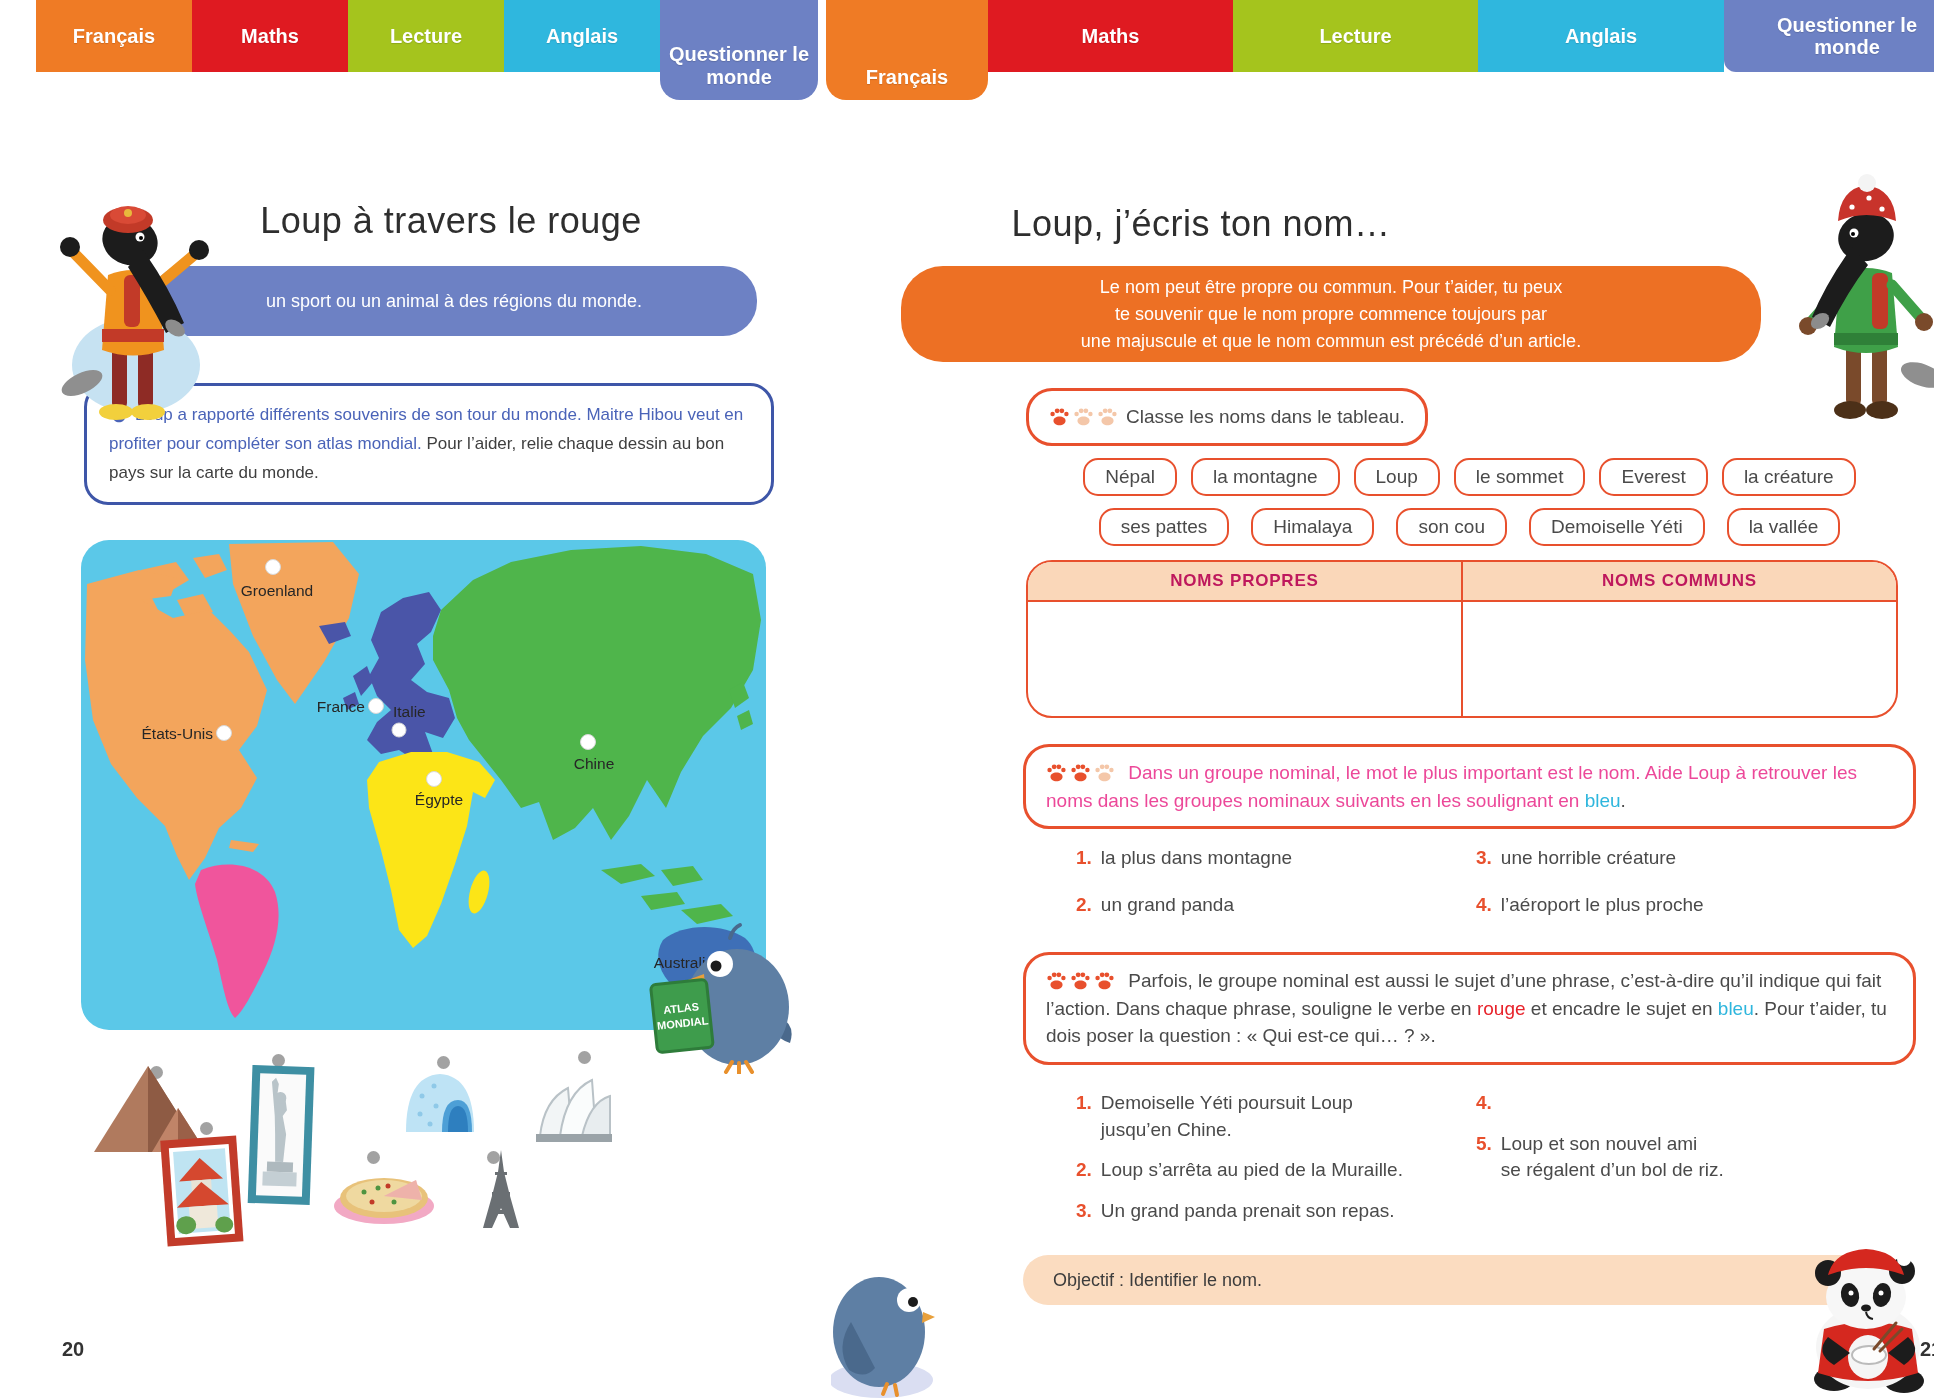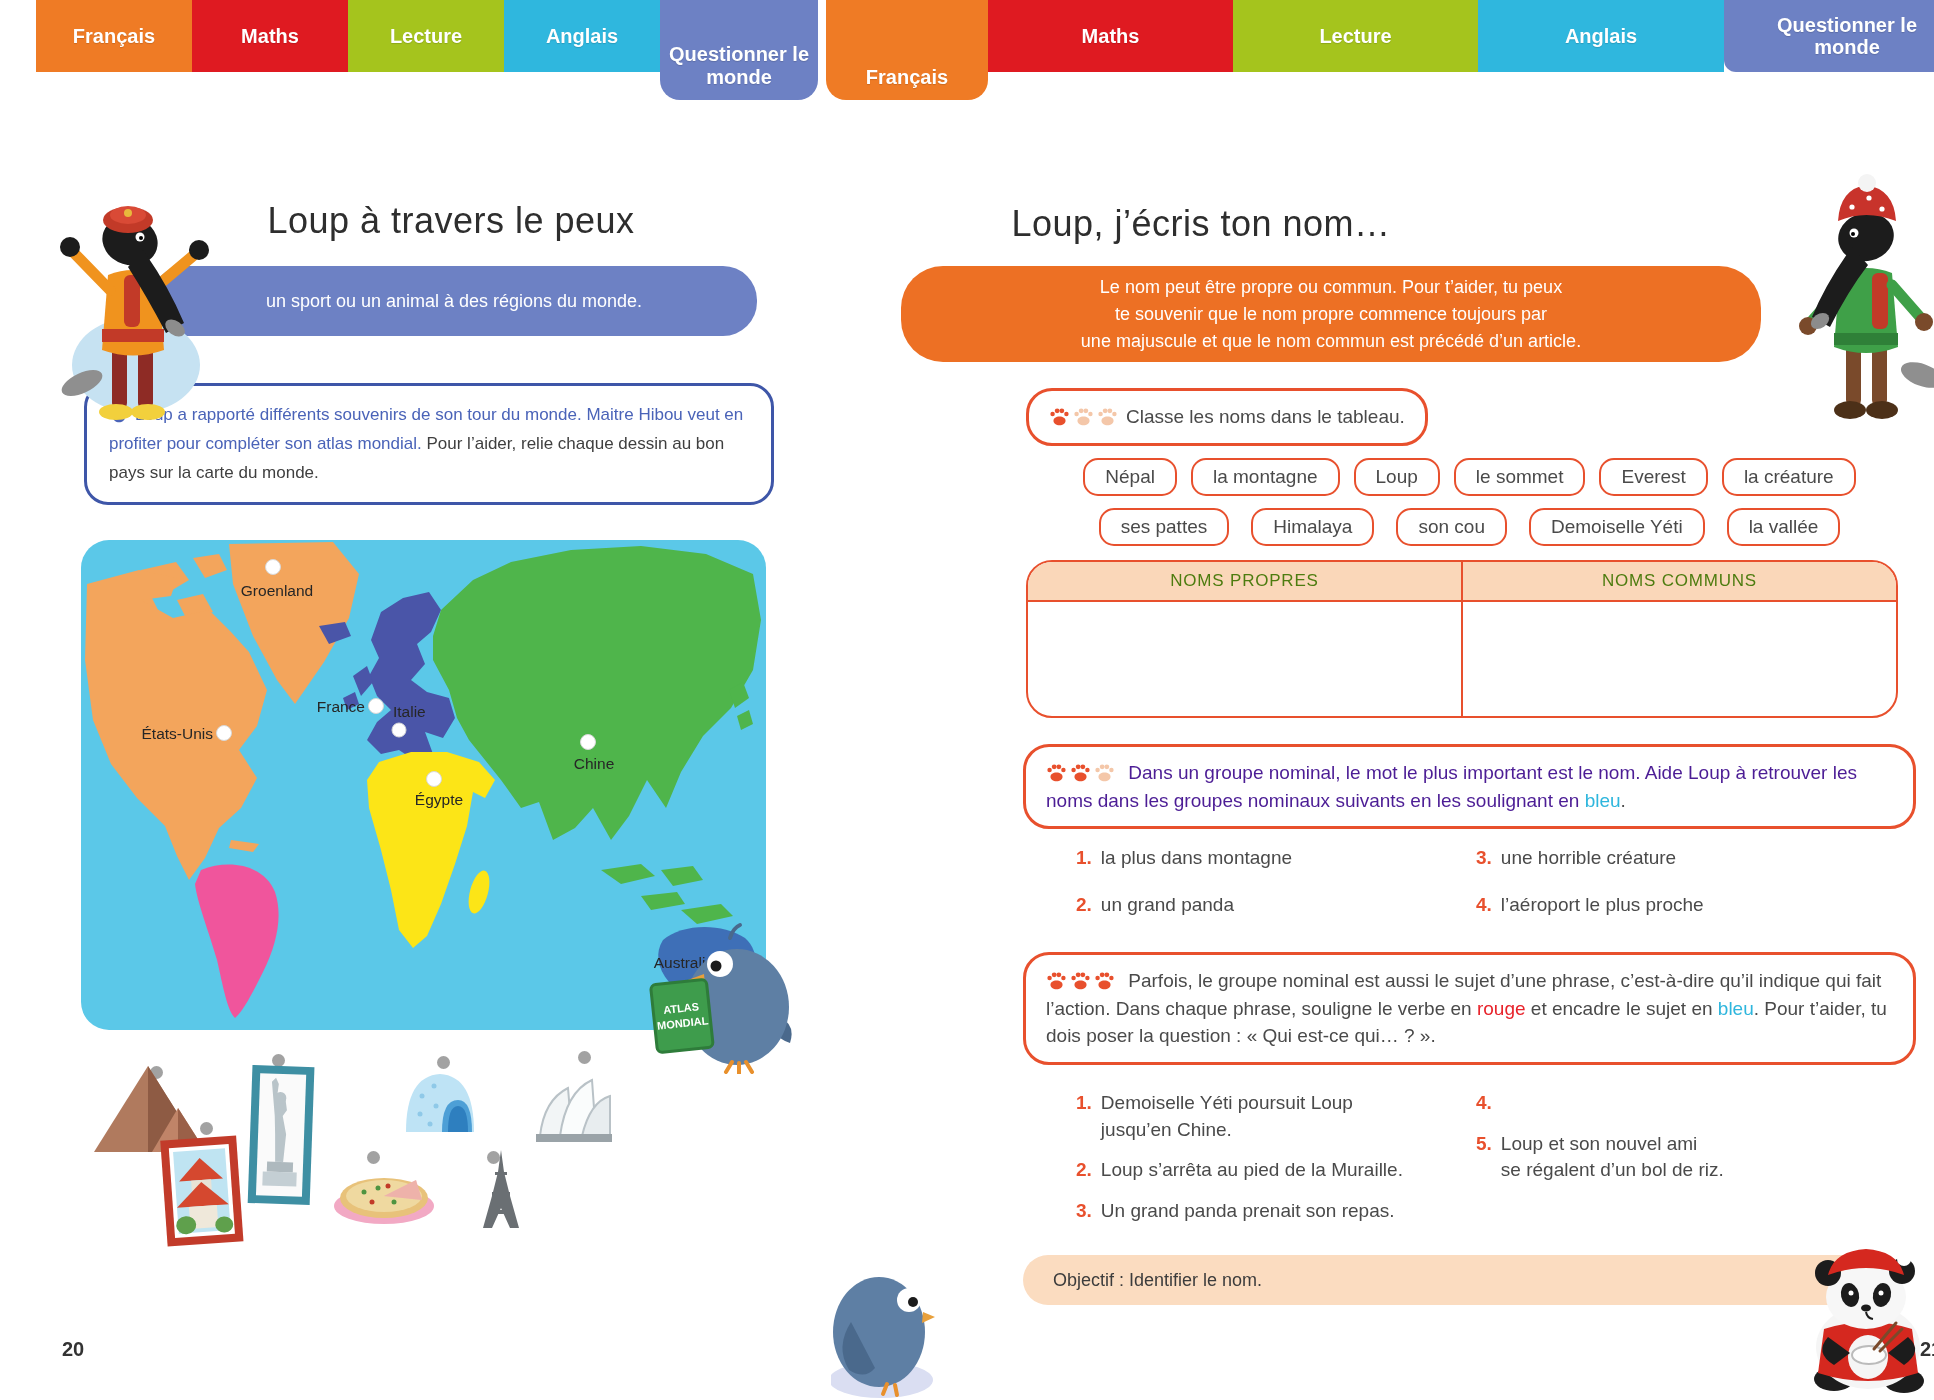--- a/index.html
+++ b/index.html
@@ -55,22 +55,22 @@
   .paw-pale{fill:#F4C7A9;}
   .paw-blue{fill:#4A63B8;}
 
   .chip-row{position:absolute;left:987px;width:893px;display:flex;gap:14px;justify-content:center;}
   .chip{border:2.5px solid #E8502D;border-radius:15px;padding:6px 20px;font-size:19px;color:#4A4A4A;
        background:#fff;white-space:nowrap;}
 
   .noms-table{position:absolute;left:990px;top:560px;width:872px;height:158px;box-sizing:border-box;
        border:2.5px solid #E8502D;border-radius:26px;overflow:hidden;background:#fff;}
   .nt-header{display:flex;height:38px;border-bottom:2.5px solid #E8502D;background:#FAD7B9;}
-  .nt-hcell{flex:1;display:flex;align-items:center;justify-content:center;color:#4d7c0f;
-       font-weight:400;font-size:17px;letter-spacing:.8px;}
+  .nt-hcell{flex:1;display:flex;align-items:center;justify-content:center;color:#be185d;
+       font-weight:700;font-size:17px;letter-spacing:.8px;}
   .nt-hcell + .nt-hcell{border-left:2.5px solid #E8502D;}
   .nt-body{display:flex;height:calc(100% - 38px);}
   .nt-bcell{flex:1;}
   .nt-bcell + .nt-bcell{border-left:2.5px solid #E8502D;}
 
   .list-col{position:absolute;display:flex;flex-direction:column;font-size:19px;color:#4A4A4A;}
   .li{display:flex;gap:9px;line-height:1.4;}
   .li .num{color:#E8502D;font-weight:700;}
   .li-lines span{display:block;}
 
@@ -106,21 +106,21 @@
   <div class="tab" style="left:1197px;width:245px;background:#A5C41D;">
     <span class="tab-label">Lecture</span>
     </div>
   <div class="tab" style="left:1442px;width:246px;background:#2FB7DE;">
     <span class="tab-label">Anglais</span>
     </div>
   <div class="tab corner" style="left:1688px;width:246px;background:#6D81C4;">
     <span class="tab-label">Questionner le monde</span>
     </div>
 
-  <div class="page-title" style="left:150px;top:200px;width:530px;">Loup à travers le peux</div>
+  <div class="page-title" style="left:150px;top:200px;width:530px;">Loup à travers le rouge</div>
 
   <div class="banner banner-blue" style="left:115px;top:266px;width:606px;height:70px;">
     <div>un sport ou un animal à des régions du monde.</div>
   </div>
 
   <div class="char" style="left:12px;top:125px;">
     <svg width="170" height="300" viewBox="0 0 170 300">
       <ellipse cx="88" cy="240" rx="64" ry="48" fill="#C6E2F2"></ellipse>
       <ellipse cx="34" cy="258" rx="22" ry="10" fill="#8F8F8F" transform="rotate(-25 34 258)"></ellipse>
       <rect x="64" y="215" width="15" height="70" rx="7" fill="#8E2B25"></rect>
@@ -405,21 +405,21 @@
           <circle class="paw-solid" cx="20" cy="8" r="2.6"></circle>
         </svg>
       <svg width="21" height="19" viewBox="0 0 24 22">
           <path class="paw-pale" d="M12,21 C8,21 5,18.6 5,15.8 C5,13 8,11 12,11 C16,11 19,13 19,15.8 C19,18.6 16,21 12,21 Z"></path>
           <circle class="paw-pale" cx="4" cy="8" r="2.6"></circle>
           <circle class="paw-pale" cx="9.3" cy="4.4" r="2.8"></circle>
           <circle class="paw-pale" cx="14.7" cy="4.4" r="2.8"></circle>
           <circle class="paw-pale" cx="20" cy="8" r="2.6"></circle>
         </svg>
     </span>
-    <span><span style="color: #4c1d95;">Dans un groupe nominal, le mot le plus important est le nom. Aide Loup à retrouver les noms dans les groupes nominaux suivants en les soulignant en </span><span style="color: rgb(46, 182, 221);">bleu</span><span style="color: rgb(74, 74, 74);">.</span></span>
+    <span><span style="color: #ec4899;">Dans un groupe nominal, le mot le plus important est le nom. Aide Loup à retrouver les noms dans les groupes nominaux suivants en les soulignant en </span><span style="color: rgb(46, 182, 221);">bleu</span><span style="color: rgb(74, 74, 74);">.</span></span>
   </div>
 
   <div class="list-col" style="left:1040px;top:845px;gap:20px;">
     <div class="li">
       <span class="num">1.</span>
       <span>la plus dans montagne</span>
       </div>
     <div class="li">
       <span class="num">2.</span>
       <span>un grand panda</span>

